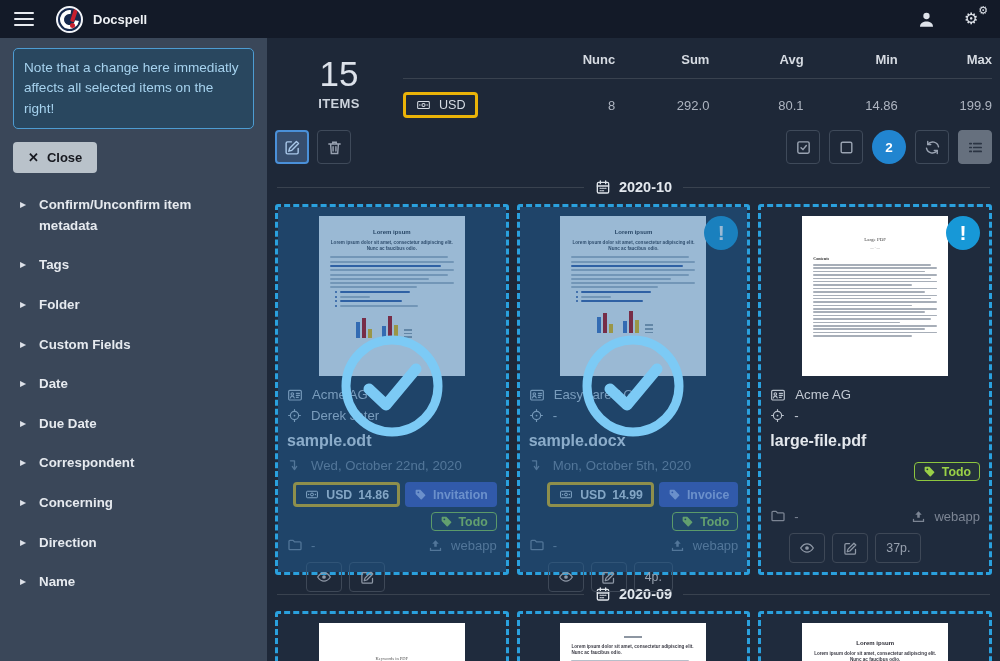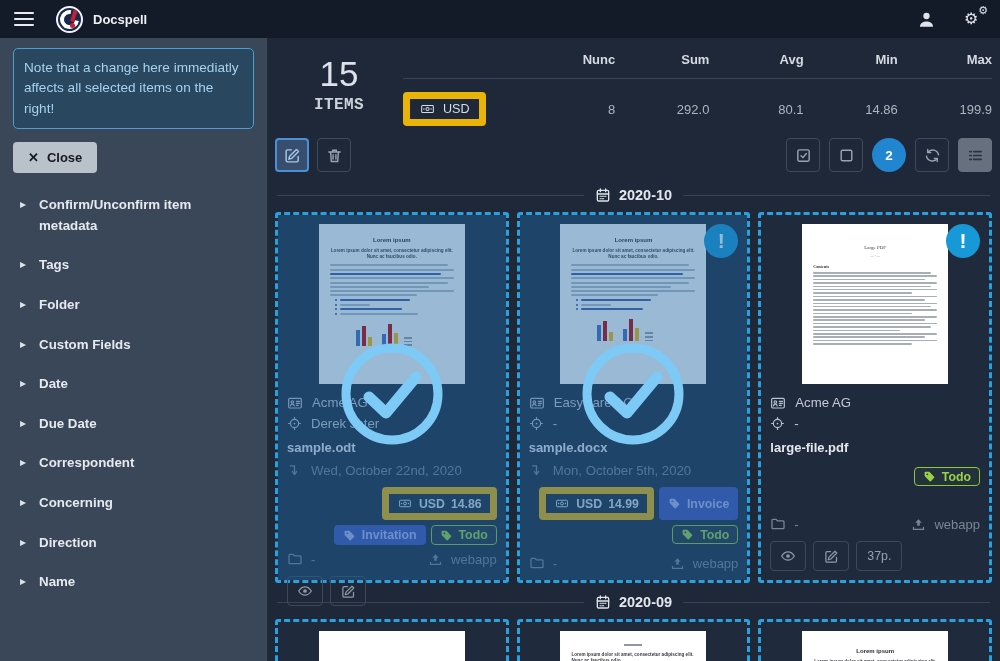--- a/index.html
+++ b/index.html
@@ -38,29 +38,29 @@
   .sb-menu li { display:flex; gap:13px; margin-bottom:19px; cursor:pointer; align-items:flex-start;}
   .sb-menu .caret { font-size:12px; color:#dde1e8; line-height:1.55; }
   .sb-menu .lbl { font-weight:bold; font-size:13.3px; line-height:1.55; color:#e6eaef; padding-right:30px;}
 
   
   .main { flex:1; display:flex; flex-direction:column; padding:6px 8px 0; overflow:hidden; background:#1e2838;}
 
   .stats { display:flex; }
   .items-count { width:128px; flex:none; text-align:center; padding-top:12px; }
   .items-count .num { font-size:35px; color:#dde2ea; line-height:1; }
-  .items-count .lbl { font-size:16px; font-weight:bold; color:#ccd3dc; margin-top:5px; letter-spacing:.4px;font-family:Liberation Mono, monospace;}
+  .items-count .lbl { font-size:13px; font-weight:bold; color:#ccd3dc; margin-top:5px; letter-spacing:.4px;}
   .stats-table { flex:1; margin-top:8px; }
   .srow { display:flex; align-items:center; }
   .srow .cell { flex:1; text-align:right; }
   .srow .cell.cur { flex:none; width:118px; text-align:left; }
   .srow.head { border-bottom:1px solid #39424f; padding-bottom:11px; }
   .srow.head .cell { font-weight:bold; font-size:13px; color:#d6dbe2; }
   .srow.vals { padding-top:13px; color:#aeb5c1; font-size:13px; }
-  .money-badge { display:inline-flex; align-items:center; gap:7px; border:7px solid #eab308;
+  .money-badge { display:inline-flex; align-items:center; gap:7px; border:3px solid #eab308;
     border-radius:4px; padding:3px 9px; color:#d6dce4; font-size:12.6px; }
   .money-badge svg { flex:none; }
 
   .toolbar { display:flex; align-items:center; margin:12px 0 4px; }
   .tbtn { width:34px; height:34px; display:inline-flex; align-items:center; justify-content:center;
     border:1px solid #3f4a5a; border-radius:4px; background:transparent; color:#9aa3b2; cursor:pointer; }
   .toolbar .tbtn { margin-right:8px; }
   .tbtn.active-blue { border:2px solid #4a90d9; background:#374e6e; color:#a9c8ea; }
   .tbtn.filled { background:#66707e; border-color:#66707e; color:#2b3443; }
   .tb-right { margin-left:auto; display:flex; align-items:center; }
@@ -96,32 +96,32 @@
   .serif { font-family:"Liberation Serif", serif; }
   .lp-title { text-align:center; font-size:5px; color:#444; margin-top:12px; }
   .lp-sub { text-align:center; font-size:3.5px; color:#777; margin:4px 0 6px;}
   .lp-head { font-weight:bold; font-size:4.2px; color:#333; margin-bottom:3px;}
   .ln.t { height:1.5px; margin:1.9px 0; background:#a7aeb8;}
   .kw-text { text-align:center; font-size:4.5px; color:#555; margin-top:24px; }
 
   .mrow { display:flex; align-items:center; gap:9px; font-size:13.2px; color:#c3cad4; margin:2.5px 0; }
   .mrow svg { color:#b9c1cc; flex:none; }
   .mrow.muted, .mrow.muted svg { color:#7c8594; }
-  .iname { font-weight:bold; font-size:13px; color:#e4e8ed; margin:7px 0 5px; }
+  .iname { font-weight:bold; font-size:16px; color:#e4e8ed; margin:7px 0 5px; }
   .badges { display:flex; flex-wrap:wrap; justify-content:flex-end; gap:5px; margin-top:7px; align-content:flex-start;}
   .badges .money-badge { font-weight:bold; font-size:12.3px; padding:2.5px 8px; gap:6px;}
   .tag { display:inline-flex; align-items:center; gap:6px; border-radius:4px; padding:3px 9px;
     font-size:12.3px; font-weight:bold; }
   .tag svg { flex:none; }
   .tag.blue { background:#4152b3; color:#a9b5ee; }
   .tag.green { border:1.5px solid #8dc63f; color:#9ad147; padding:1.5px 8px; background:rgba(140,198,60,.05);}
   .src-row { margin-top:auto; display:flex; justify-content:space-between; align-items:center;
     color:#7c8594; font-size:13px; padding-top:6px; }
   .src-row span { display:inline-flex; align-items:center; gap:8px; }
-  .cfoot { display:flex; gap:7px; margin-top:9px; }
+  .cfoot { display:flex; gap:7px; margin-top:9px;margin-left:19px; }
   .fbtn { height:30px; min-width:36px; border:1px solid #3e4857; border-radius:4px; background:transparent;
     color:#8f98a6; display:inline-flex; align-items:center; justify-content:center; cursor:pointer; }
   .pager { display:inline-flex; border:1px solid #3e4857; border-radius:4px; overflow:hidden; height:30px;
     color:#98a1af; font-size:12.4px; }
   .pager .seg { display:flex; align-items:center; padding:0 10px; }
   .pager .seg + .seg { border-left:1px solid #3e4857; }
 
   .warn { position:absolute; top:9px; right:9px; width:34px; height:34px; border-radius:50%;
     background:#1798d7; color:#fff; font-weight:bold; font-size:21px; display:flex; align-items:center;
     justify-content:center; z-index:2; }
@@ -605,20 +605,35 @@
                 </svg>
                 <span>-</span>
               </span>
             <span>
                 <svg width="15" height="15">
                   <use href="#i-upload"></use>
                 </svg>
                 <span>webapp</span>
               </span>
           </div>
+          <div class="cfoot">
+            <button class="fbtn">
+                <svg width="16" height="16">
+                  <use href="#i-eye"></use>
+                </svg>
+              </button>
+            <button class="fbtn">
+                <svg width="15" height="15">
+                  <use href="#i-edit"></use>
+                </svg>
+              </button>
+            <div class="pager">
+              <span class="seg">4p.</span>
+            </div>
+          </div>
           <div class="sel-overlay"></div>
           <svg class="big-check" width="112" height="112">
               <use href="#i-bigcheck"></use>
             </svg>
         </div>
 
         <div class="card">
           <div class="warn">!</div>
           <div class="preview">
             <div class="page serif">

